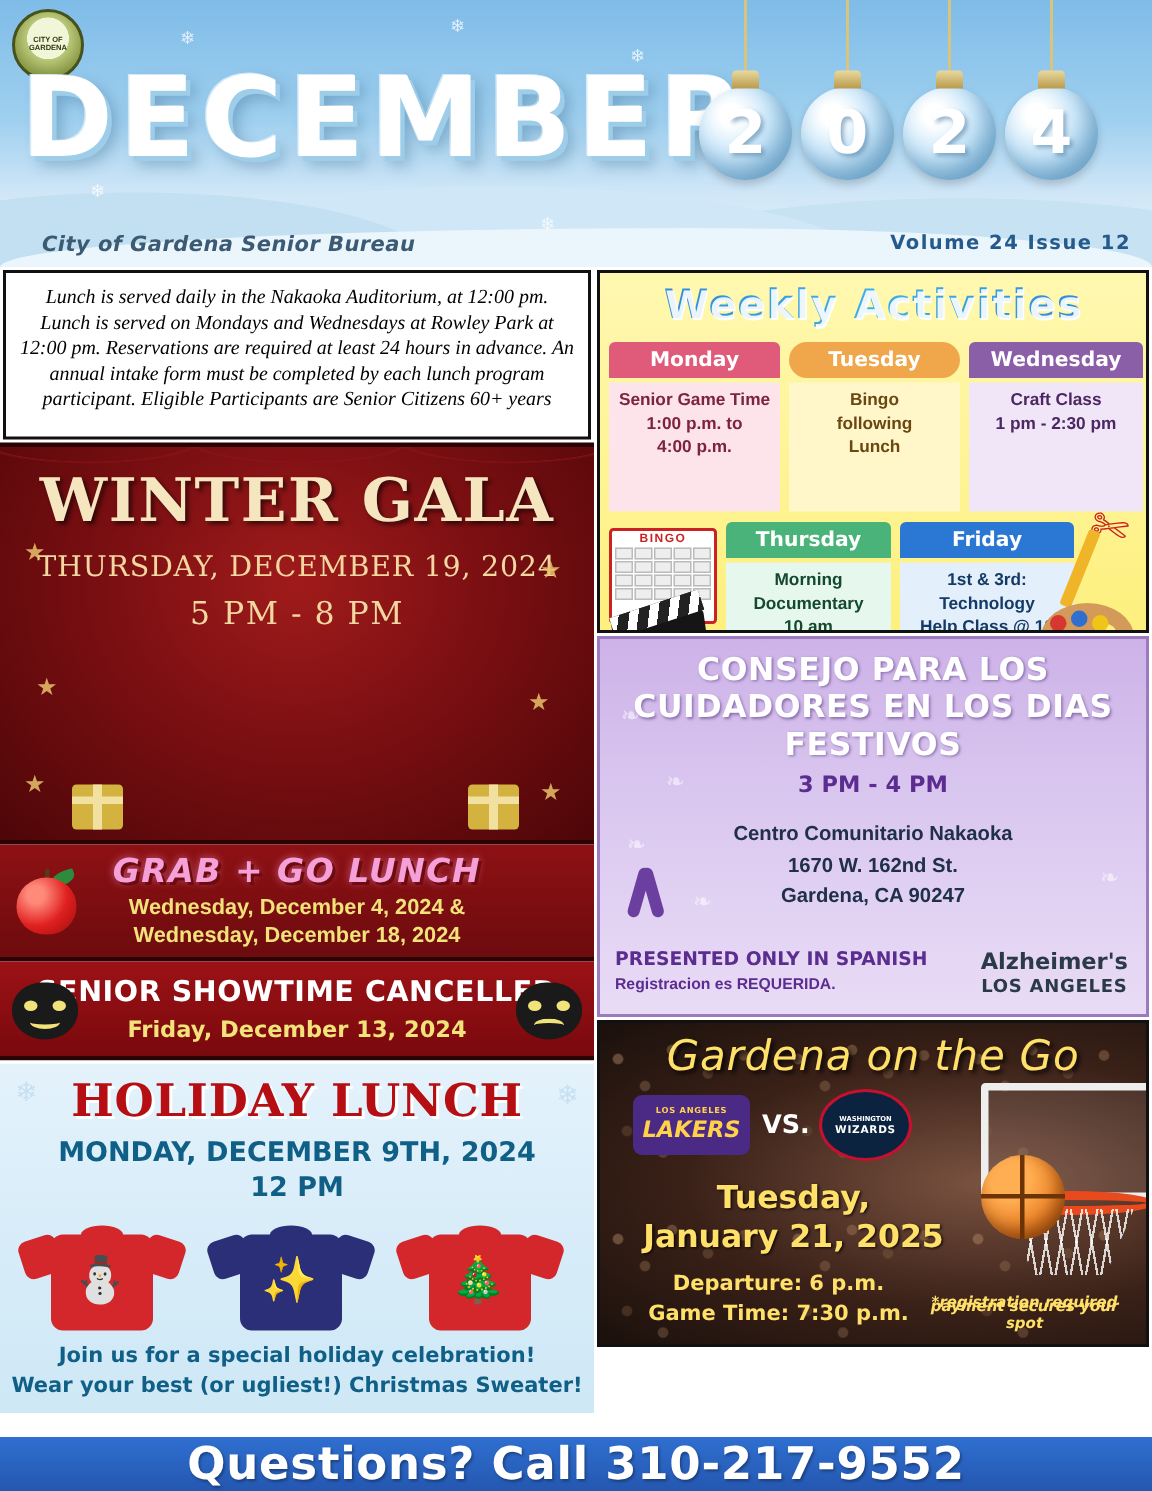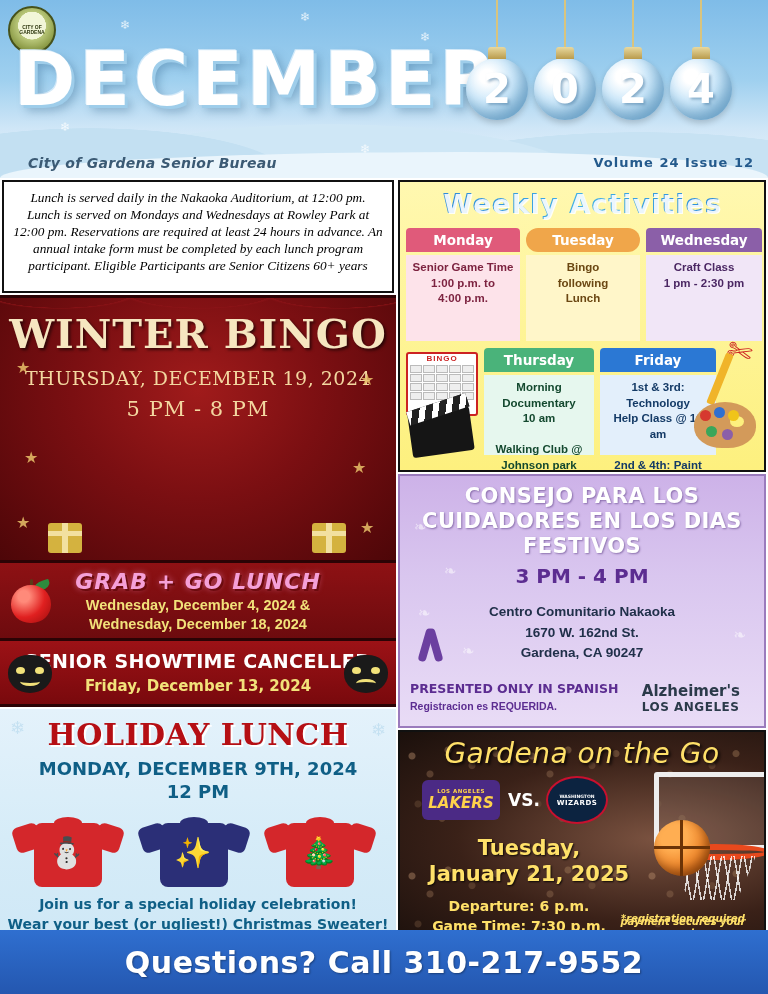--- a/index.html
+++ b/index.html
@@ -185,21 +185,21 @@
   .sw3 { left:266px; } .sw3 .torso,.sw3 .arm,.sw3 .neck{ background:#d4272b; }
   .sw3 .arm.l{left:0px;} .sw3 .arm.r{right:0px;}
   .sw .motif { position:absolute; left:34px; top:22px; font-size:30px; }
   .hol .j1 { position:absolute; left:0; bottom:30px; width:396px; text-align:center;
              font-family:"DejaVu Sans", sans-serif; font-weight:bold; font-size:14px; color:#0f5f86; }
   .hol .j2 { position:absolute; left:0; bottom:10px; width:396px; text-align:center;
              font-family:"DejaVu Sans", sans-serif; font-weight:bold; font-size:14px; color:#0f5f86; }
 
   
   .weekly {
-    position:relative; width:368px; height:292px; margin:2px 0 0 0;
+    position:relative; width:368px; height:242px; margin:2px 0 0 0;
     background: linear-gradient(180deg,#fff8b0,#fdf07e);
     border:2px solid #111; overflow:hidden;
   }
   .weekly h2 {
     font-family:"DejaVu Sans", sans-serif; font-weight:bold; font-size:27px;
     text-align:center; margin-top:6px; letter-spacing:1px;
     background: linear-gradient(90deg,#2a7fd4,#41b0e6,#2a7fd4);
     -webkit-background-clip:text; background-clip:text; color:transparent;
     text-shadow: 1px 1px 0 rgba(255,255,255,.9);
   }
@@ -237,28 +237,28 @@
     position:relative; width:368px; height:254px; margin-top:2px;
     background: linear-gradient(180deg,#cdb2e8 0%, #d9c6ef 40%, #e9dcf6 100%);
     border:2px solid #9b7bbd; overflow:hidden;
   }
   .consejo h2 {
     font-family:"DejaVu Sans", sans-serif; font-weight:bold; font-size:21px; color:#ffffff;
     text-align:center; margin-top:8px; line-height:1.18; letter-spacing:.4px;
     text-shadow:1px 1px 2px rgba(90,60,130,.6);
   }
   .consejo .when { font-family:"DejaVu Sans", sans-serif; font-weight:bold; font-size:15px; color:#5c2d91; text-align:center; margin-top:10px; }
-  .consejo .time { font-family:"DejaVu Sans", sans-serif; font-weight:bold; font-size:20px; color:#5c2d91; text-align:center; margin-top:6px; }
+  .consejo .time { font-family:"DejaVu Sans", sans-serif; font-weight:bold; font-size:15px; color:#5c2d91; text-align:center; margin-top:6px; }
   .consejo .addr { font-family:"Liberation Sans", sans-serif; font-weight:bold; font-size:13.5px; color:#20304a; text-align:center; margin-top:14px; line-height:1.5; }
   .consejo .note { font-family:"DejaVu Sans", sans-serif; font-weight:bold; font-size:12.5px; color:#5c2d91; position:absolute; left:10px; bottom:30px; }
   .consejo .note2 { font-family:"Liberation Sans", sans-serif; font-weight:bold; font-size:10.5px; color:#5c2d91; position:absolute; left:10px; bottom:14px; }
   .ribbon { position:absolute; left:18px; bottom:62px; width:26px; height:40px; }
   .ribbon:before, .ribbon:after { content:""; position:absolute; width:8px; height:34px; background:#6b3fa0; border-radius:4px; top:4px;}
   .ribbon:before { left:4px; transform:rotate(16deg);} .ribbon:after { left:13px; transform:rotate(-16deg);}
-  .alz { position:absolute; right:24px; bottom:12px; text-align:left; }
+  .alz { position:absolute; right:12px; bottom:12px; text-align:center; }
   .alz .a1 { font-family:"DejaVu Sans", sans-serif; font-size:15px; font-weight:bold; color:#2b3a4a; }
   .alz .a2 { font-family:"DejaVu Sans", sans-serif; font-size:12px; font-weight:bold; color:#2b3a4a; letter-spacing:.5px; }
   .butterfly { position:absolute; color:#ffffff; opacity:.55; font-size:15px; }
 
   .gotg {
     position:relative; width:368px; height:218px; margin-top:2px;
     background: radial-gradient(ellipse at 70% 50%, #7a5240 0%, #3a2118 55%, #1b100c 100%);
     border:2px solid #111; overflow:hidden;
   }
   .crowd { position:absolute; inset:0; opacity:.45;
@@ -306,21 +306,21 @@
   .hoop { position:absolute; right:-6px; top:112px; width:110px; height:16px; border-radius:50%;
           border:6px solid #e8491d; }
   .net { position:absolute; right:8px; top:124px; width:86px; height:44px;
          background: repeating-linear-gradient(100deg, rgba(255,255,255,.8) 0 1.5px, transparent 1.5px 10px),
                      repeating-linear-gradient(80deg, rgba(255,255,255,.8) 0 1.5px, transparent 1.5px 10px);
          clip-path: polygon(0 0, 100% 0, 78% 100%, 22% 100%); }
   .backboard { position:absolute; right:-10px; top:40px; width:120px; height:78px; border:5px solid #eee; background:rgba(255,255,255,.08); border-radius:3px; }
 
   
   .footer {
-    position:absolute; left:0; bottom:0; width:768px; height:64px;
+    position:absolute; left:0; bottom:0; width:768px; height:36px;
     background: linear-gradient(180deg,#2f6fd0,#2457b0);
     display:flex; align-items:center; justify-content:center;
   }
   .footer span {
     font-family:"DejaVu Sans", sans-serif; font-weight:bold; font-size:30px; color:#ffffff;
     letter-spacing:.5px; text-shadow:1px 1px 2px rgba(0,0,0,.35);
   }
 </style>
 </head>
 <body>
@@ -377,21 +377,21 @@
     <div class="gala">
       <div class="swag"></div>
       <div class="star" style="left:16px; top:60px;">★</div>
       <div class="star" style="left:360px; top:72px;">★</div>
       <div class="star" style="left:24px; top:150px;">★</div>
       <div class="star" style="left:352px; top:160px;">★</div>
       <div class="star" style="left:16px; top:215px;">★</div>
       <div class="star" style="left:360px; top:220px;">★</div>
       <div class="gift" style="left:48px; top:225px;"></div>
       <div class="gift" style="left:312px; top:225px;"></div>
-      <h2>WINTER BINGO</h2>
+      <h2>WINTER GALA</h2>
       <div class="date">THURSDAY, DECEMBER 19, 2024</div>
       <div class="time">5 PM - 8 PM</div>
     </div>
 
     <div class="grabgo">
       <div class="apple">
         <div class="stem"></div>
           <div class="leaf"></div>
           <div class="body"></div>
       </div>

